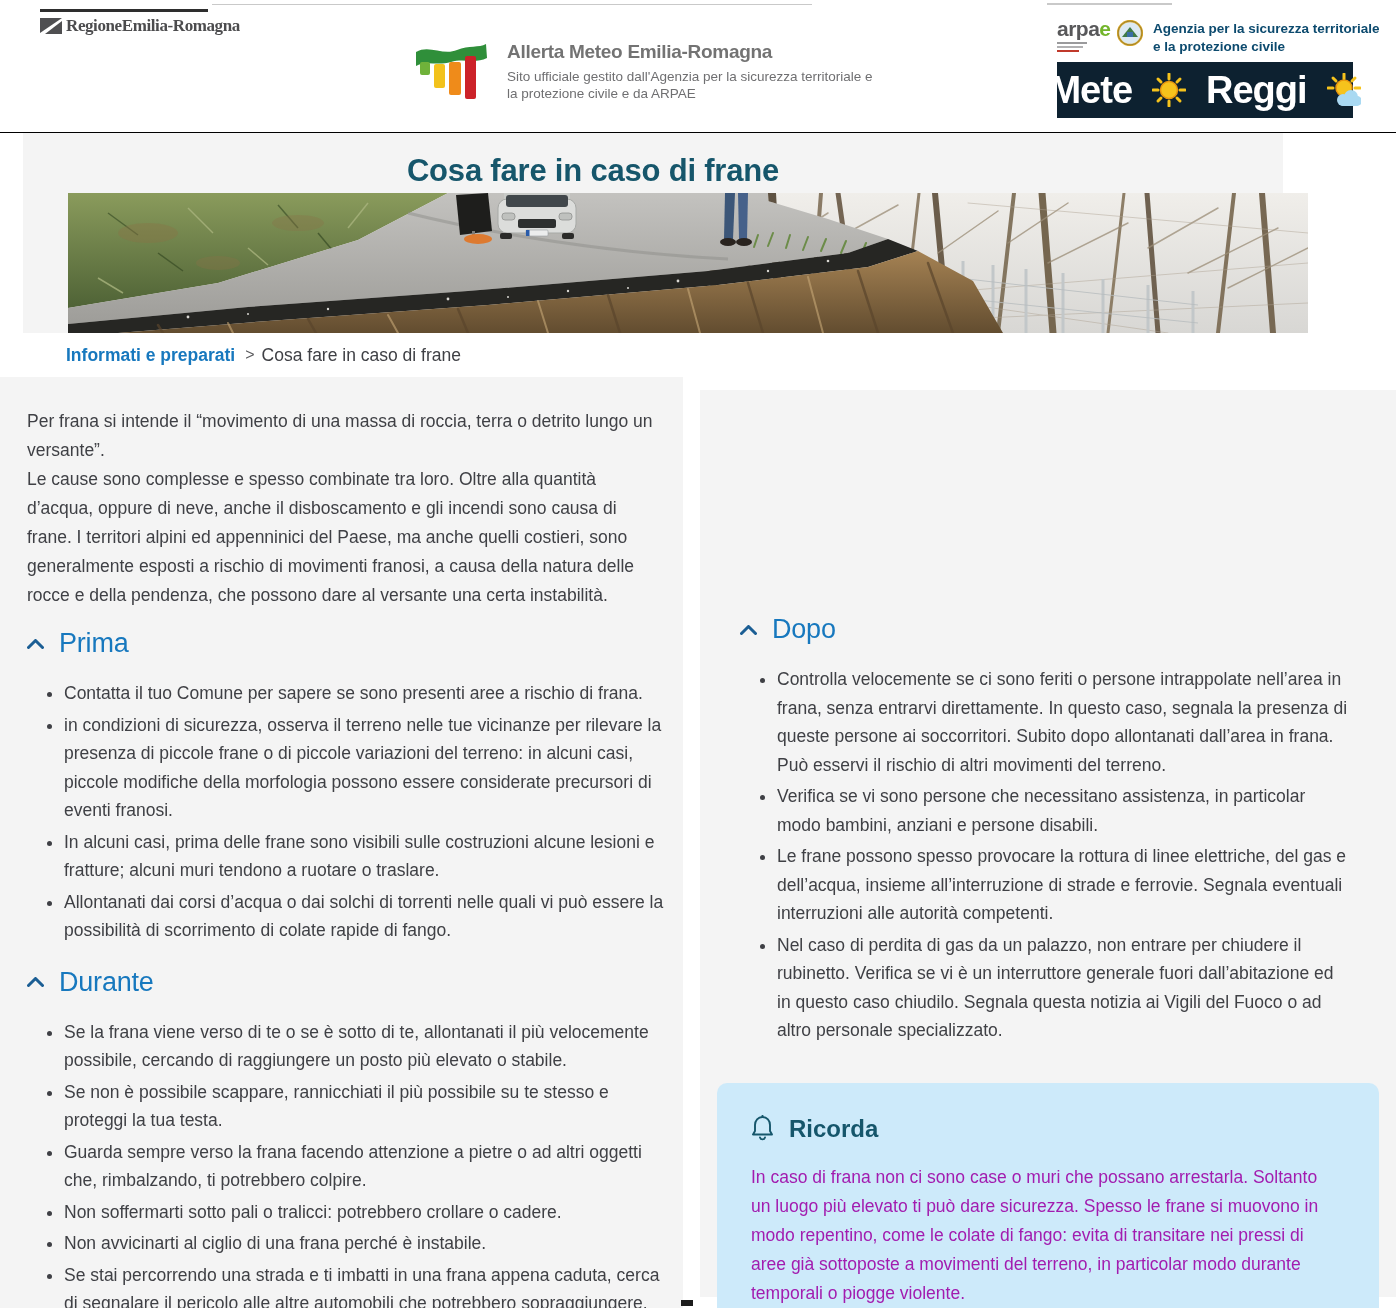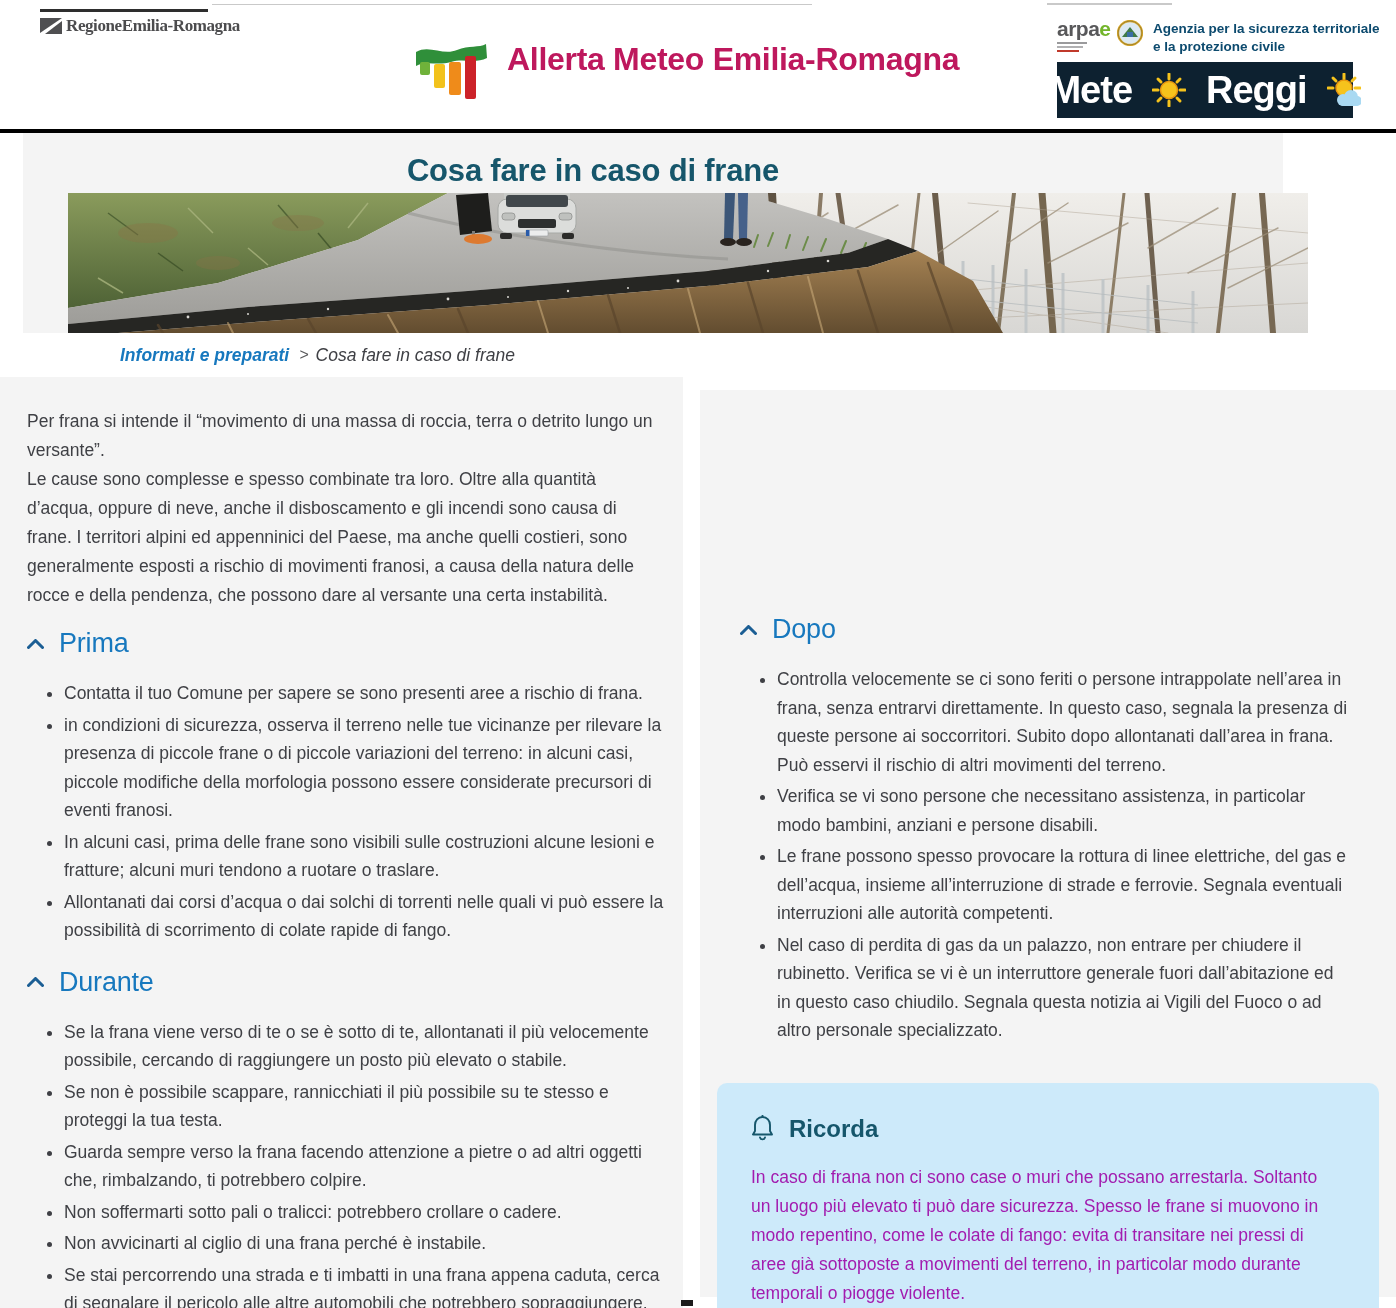--- a/index.html
+++ b/index.html
@@ -3,46 +3,46 @@
 <meta charset="utf-8">
 <style>
   * { box-sizing: border-box; }
   html,body { margin:0; padding:0; }
   body {
     width:1396px; height:1308px; position:relative; overflow:hidden;
     background:#ffffff; font-family:"Liberation Sans", sans-serif;
     color:#3f4045; -webkit-font-smoothing:antialiased;
   }
   
-  .header { position:absolute; left:0; top:0; width:1396px; height:133px; background:#fff; border-bottom:4px solid #000000; }
+  .header { position:absolute; left:0; top:0; width:1396px; height:133px; background:#fff; border-bottom:1px solid #000000; }
   .hairline { position:absolute; background:#c9c9c9; }
   .regione-logo { position:absolute; left:40px; top:9px; cursor:pointer; }
   .regione-topline { width:168px; height:3px; background:#2e2e2e; margin-bottom:4px; }
   .regione-row { display:flex; align-items:center; gap:4px; }
   .regione-text { font-family:"Liberation Serif", serif; font-weight:bold; font-size:17px; color:#4c4c4e; letter-spacing:-0.4px; }
   .brand { position:absolute; left:413px; top:42px; display:flex; gap:18px; align-items:flex-start; cursor:pointer; }
-  .brand-text .brand-title { font-size:32px; font-weight:bold; color:#be185d; letter-spacing:-0.3px; line-height:1.1; }
+  .brand-text .brand-title { font-size:19px; font-weight:bold; color:#737373; letter-spacing:-0.3px; line-height:1.1; }
   .brand-text .brand-sub { margin-top:5px; font-size:13.5px; color:#6f6f71; width:372px; line-height:1.3; }
   .arpae-logo { position:absolute; left:1057px; top:18px; cursor:pointer; }
   .arpae-word { font-size:21px; font-weight:bold; letter-spacing:-0.5px; line-height:1; }
   .arpae-grey { color:#58585a; } .arpae-green { color:#73b52b; }
   .arpae-bars { margin-top:3px; }
   .arpae-bars div { height:2px; margin-bottom:2px; }
   .agency-link { position:absolute; left:1117px; top:20px; display:flex; gap:10px; align-items:flex-start; cursor:pointer; }
   .agency-name { font-size:13.5px; font-weight:bold; color:#0c4a6e; width:236px; line-height:1.3; }
   .meteo-banner { position:absolute; left:1057px; top:62px; width:296px; height:56px; background:#0d2130; display:flex; align-items:center; justify-content:center; gap:20px; cursor:pointer; }
   .meteo-banner .mtxt { color:#ffffff; font-weight:bold; font-size:38px; letter-spacing:-1px; }
   .sun-wrap { position:relative; width:34px; height:34px; }
   
   .title-band { position:absolute; left:23px; top:133px; width:1260px; height:200px; background:#f4f4f4; }
   .page-title { margin:0; padding:20px 120px 0 0; text-align:center; font-size:31px; font-weight:600; color:#16566b; letter-spacing:-0.2px; }
   .hero { position:absolute; left:68px; top:193px; width:1240px; height:140px; overflow:hidden; }
   .hero svg { display:block; width:100%; height:100%; }
   
-  .breadcrumb { position:absolute; left:0; top:333px; width:1396px; height:44px; background:#fff; display:flex; align-items:center; padding-left:120px; font-size:17.5px;font-style:italic; }
+  .breadcrumb { position:absolute; left:0; top:333px; width:1396px; height:44px; background:#fff; display:flex; align-items:center; padding-left:66px; font-size:17.5px; }
   .bc-link { color:#1778be; font-weight:bold; text-decoration:none; cursor:pointer; }
   .bc-sep { color:#5a5a5c; margin:0 7px 0 10px; font-size:16px; }
   .bc-current { color:#3f4045; }
   
   .left-panel  { position:absolute; left:0; top:377px; width:683px; height:931px; background:#f4f4f4; padding:30px 18px 0 27px; }
   .right-panel { position:absolute; left:700px; top:390px; width:696px; height:907px; background:#f4f4f4; padding:224px 48px 0 40px; }
   .intro p { margin:0; font-size:17.5px; line-height:29px; color:#3f4045; }
   .sec-head { display:flex; align-items:center; gap:15px; margin:18px 0 0 0; cursor:pointer; }
   .sec-head.mt { margin-top:22px; }
   .sec-head h2 { margin:0; font-size:27px; font-weight:normal; color:#1778be; letter-spacing:-0.2px; }
@@ -79,20 +79,21 @@
   <div class="brand">
     <svg width="76" height="58" viewBox="0 0 76 58">
       <path d="M3,10 C16,2 30,14 44,8 C56,3 66,6 73,2 L74,16 C62,22 50,16 38,20 C24,24 12,18 3,24 Z" fill="#2f8f3a"></path>
       <rect x="7" y="20" width="10" height="13" rx="2" fill="#6fb23a"></rect>
       <rect x="21" y="22" width="11" height="24" rx="2" fill="#f2c21c"></rect>
       <rect x="36" y="20" width="12" height="33" rx="2" fill="#ef8b1a"></rect>
       <rect x="52" y="14" width="11" height="43" rx="2" fill="#cc2229"></rect>
     </svg>
     <div class="brand-text">
       <div class="brand-title">Allerta Meteo Emilia-Romagna</div>
+      <div class="brand-sub">Sito ufficiale gestito dall'Agenzia per la sicurezza territoriale e la protezione civile e da ARPAE</div>
     </div>
   </div>
 
   <div class="arpae-logo">
     <div class="arpae-word">
       <span class="arpae-grey">arpa</span><span class="arpae-green">e</span>
     </div>
     <div class="arpae-bars">
       <div style="width:30px; background:#9a9a9c;"></div>
       <div style="width:26px; background:#b0b0b2;"></div>

